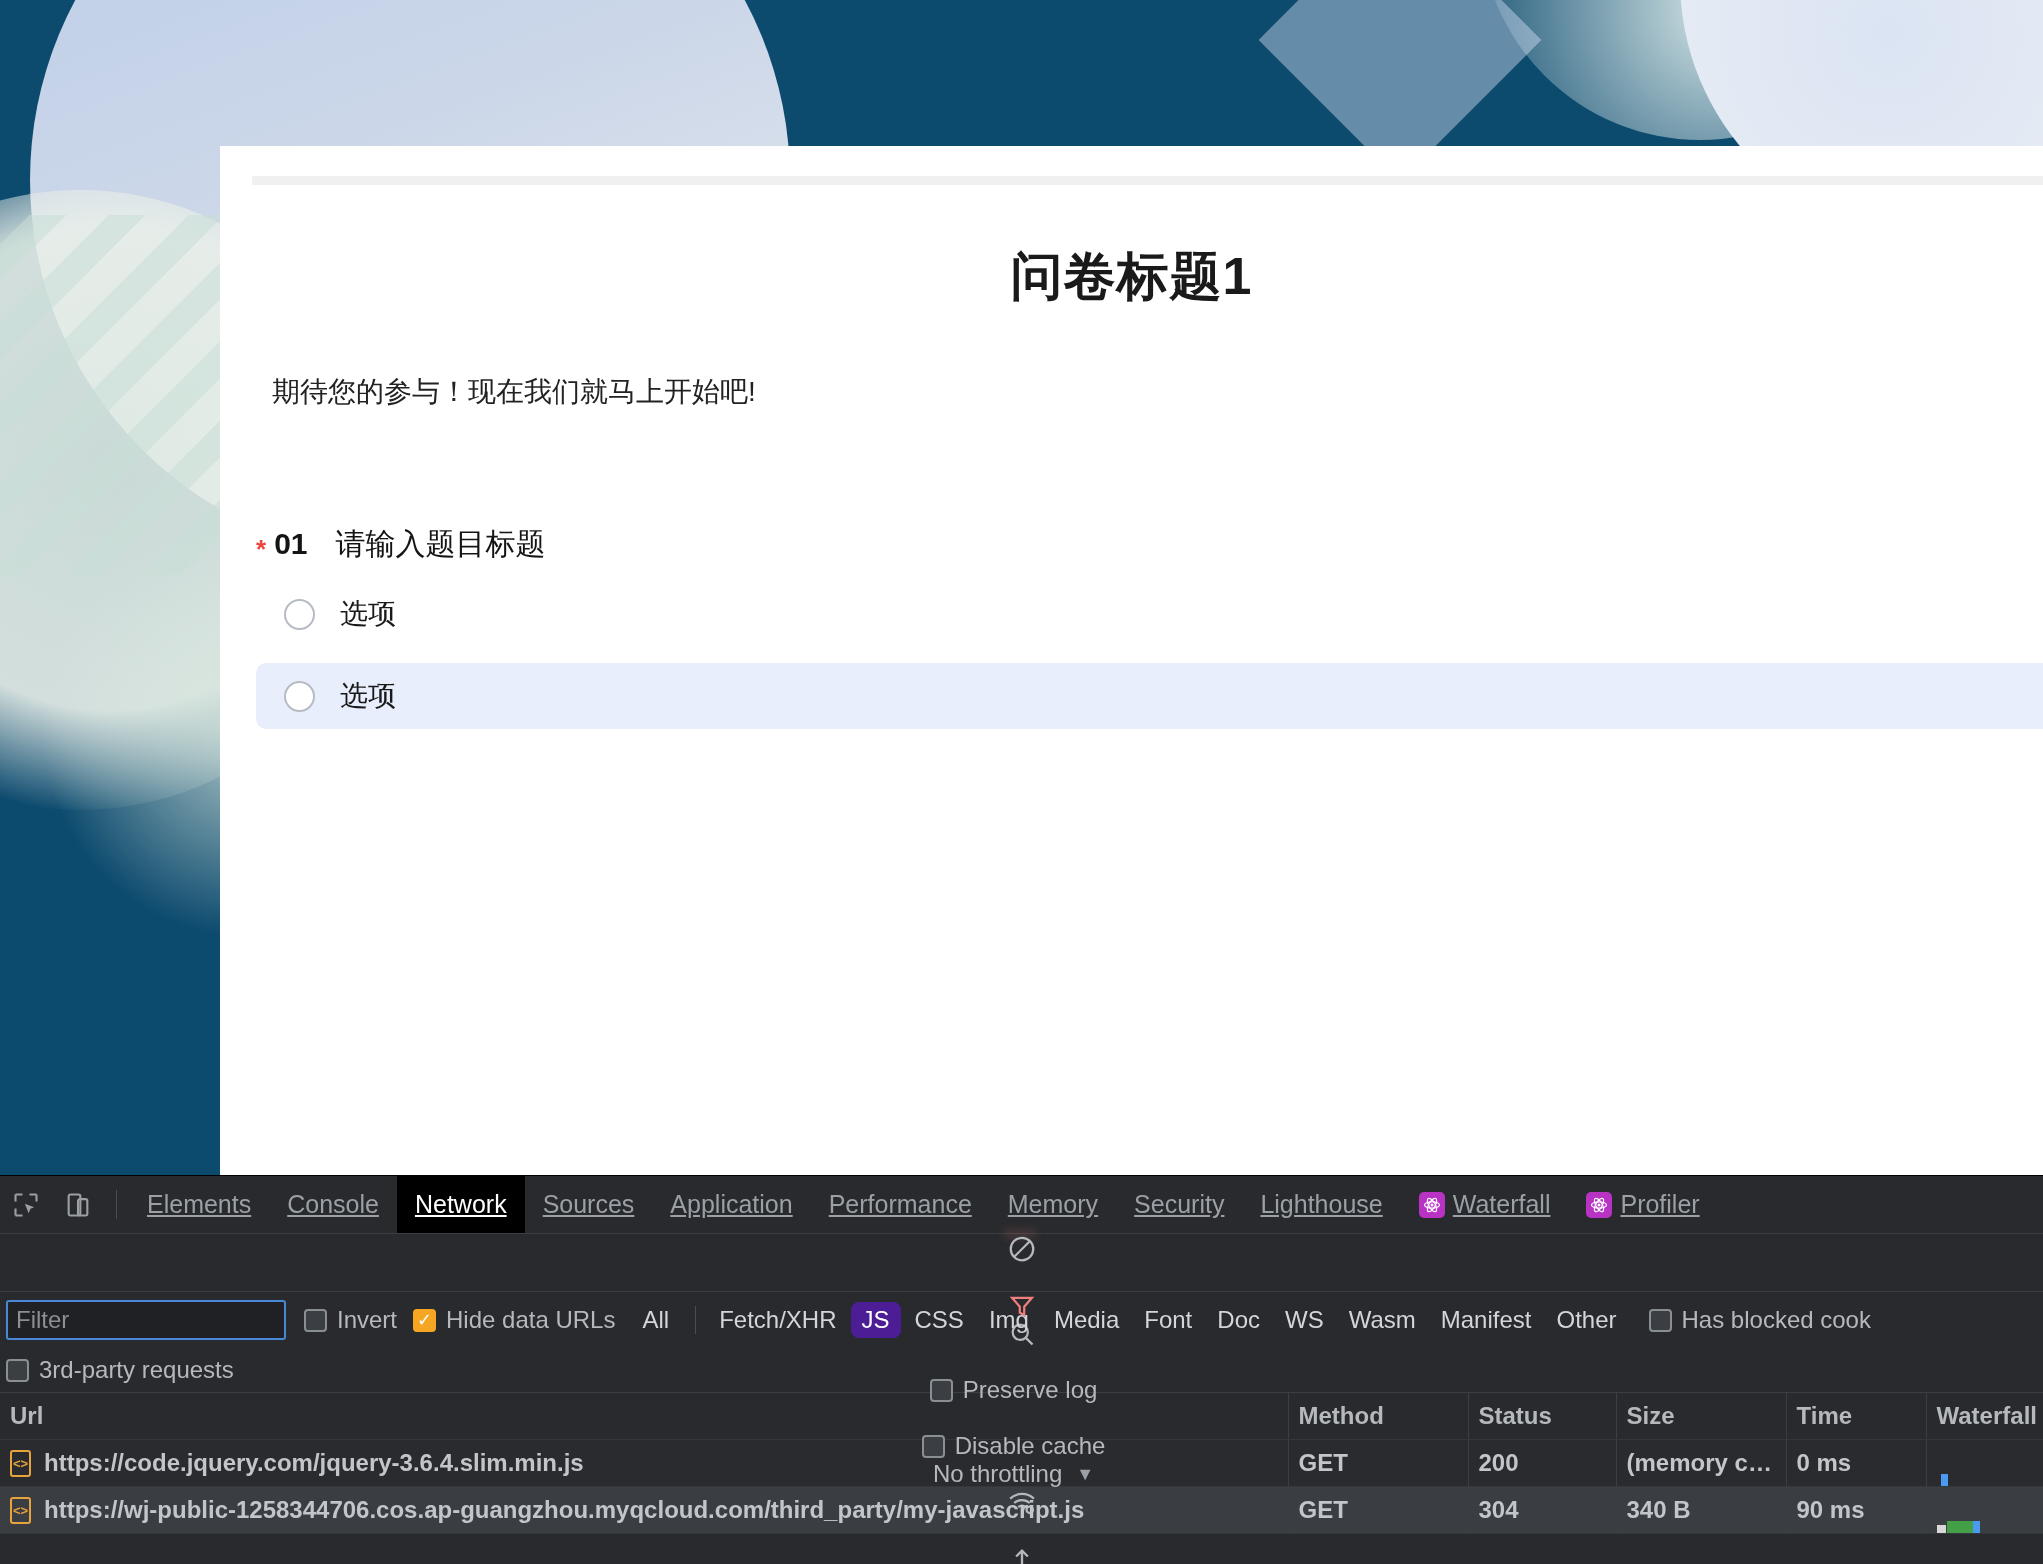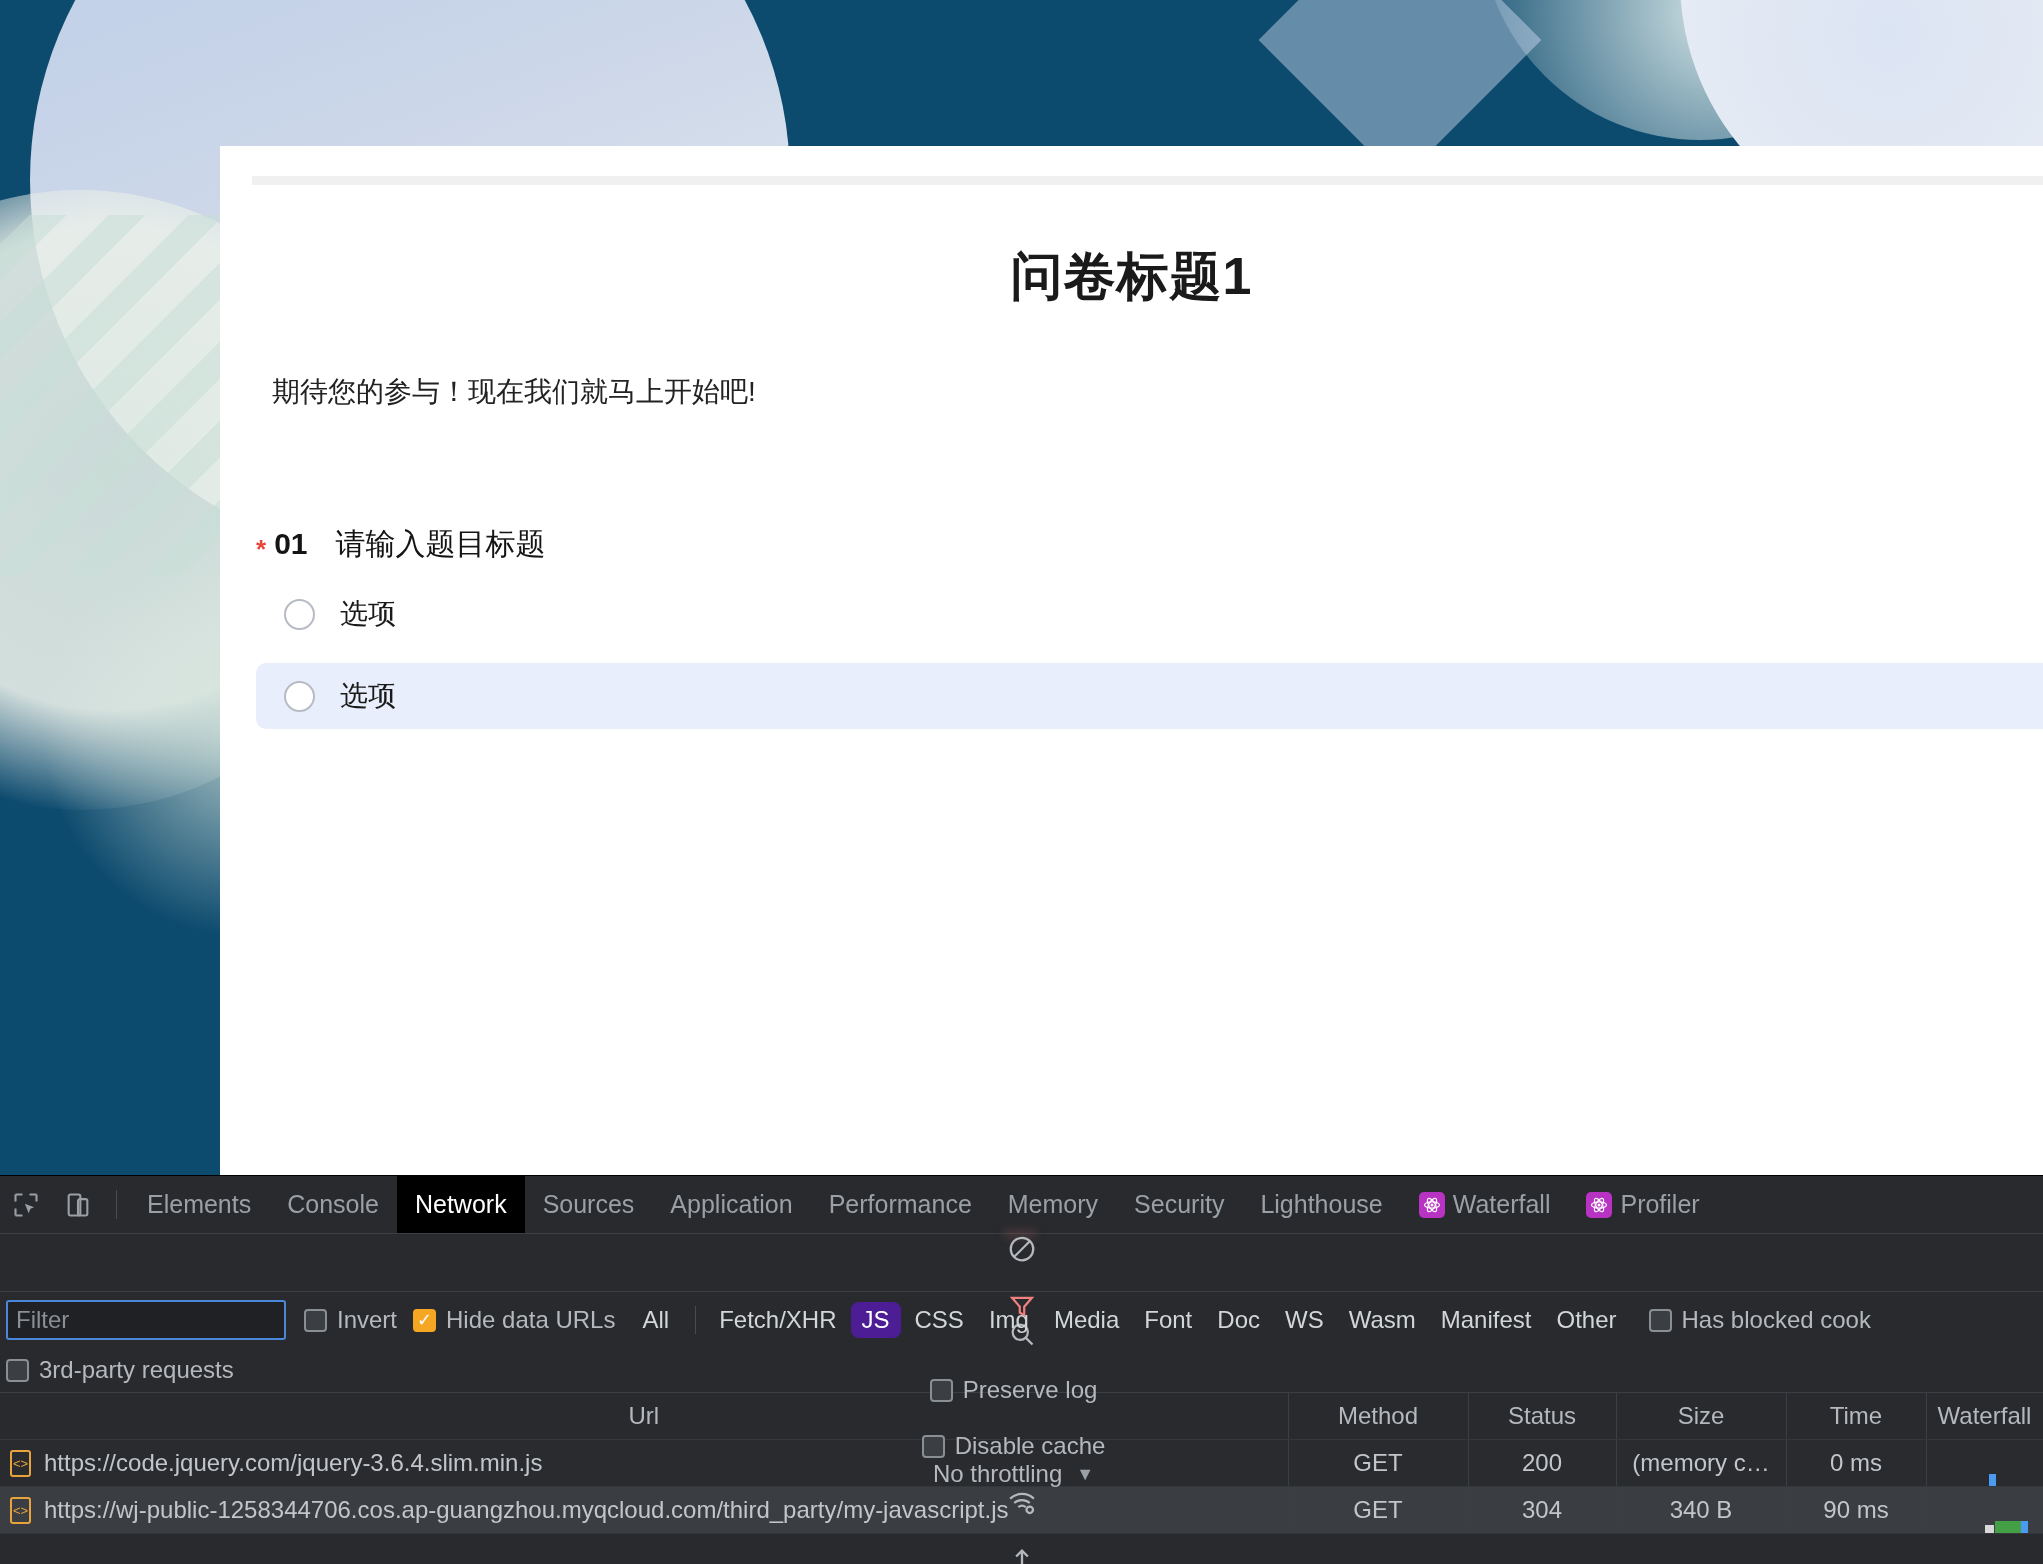--- a/index.html
+++ b/index.html
@@ -105,21 +105,21 @@
     height: 58px; display: flex; align-items: stretch;
     border-bottom: 1px solid #3b3e42; background: #282a2d;
   }
   .dt-icon-btn {
     width: 52px; display: flex; align-items: center; justify-content: center;
     color: #9aa0a6;
   }
   .dt-sep { width: 1px; background: #4a4d50; margin: 14px 12px; }
   .dt-tab {
     display: flex; align-items: center; padding: 0 18px;
-    color: #9aa0a6; font-size: 25px; white-space: nowrap;
+    color: #9aa0a6; font-size: 25px; white-space: nowrap; text-decoration: underline;
   }
   .dt-tab.active { background: #000; color: #fff; }
   .dt-tab .react-badge {
     width: 26px; height: 26px; border-radius: 5px;
     background: #b832c4; margin-right: 8px;
     display: inline-flex; align-items: center; justify-content: center;
   }
 
   #dt-toolbar {
     height: 58px; display: flex; align-items: center; gap: 0;
@@ -159,21 +159,21 @@
     font-size: 24px; margin-right: 3px; white-space: nowrap;
   }
   .type-btn.active { background: #4c1d95; color: #fff; }
   .vbar { width: 1px; height: 28px; background: #4a4d50; margin: 0 12px; }
 
   #dt-thirdparty { height: 44px; display: flex; align-items: center; padding-left: 6px; }
 
   
   #net-table { width: 100%; border-collapse: collapse; table-layout: fixed; }
   #net-table th, #net-table td {
-    text-align: center; font-weight: 400; font-size: 24px;
+    text-align: left; font-weight: 700; font-size: 24px;
     border-right: 1px solid #3b3e42; border-bottom: 1px solid #35383b;
     padding: 0 10px; height: 47px; overflow: hidden; white-space: nowrap;
   }
   #net-table thead th { color: #b5b9bd; background: #282a2d; border-top: 1px solid #3b3e42; }
   #net-table tbody tr.even td { background: #292b2e; }
   #net-table tbody tr.odd td { background: #3a3d41; }
   #net-table td { color: #c2c6ca; }
   td.num { text-align: right; }
   .url-cell { display: flex; align-items: center; gap: 13px; }
   .doc-icon {

